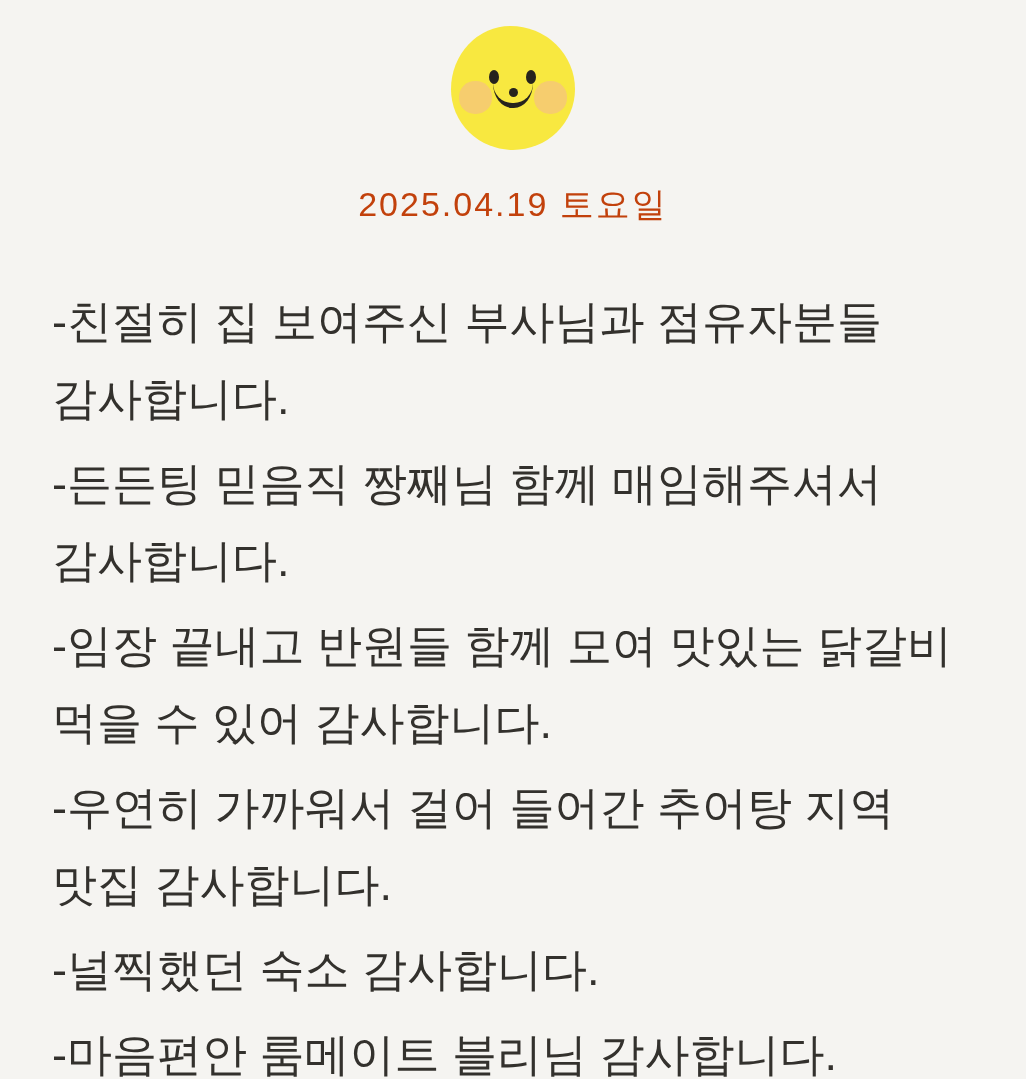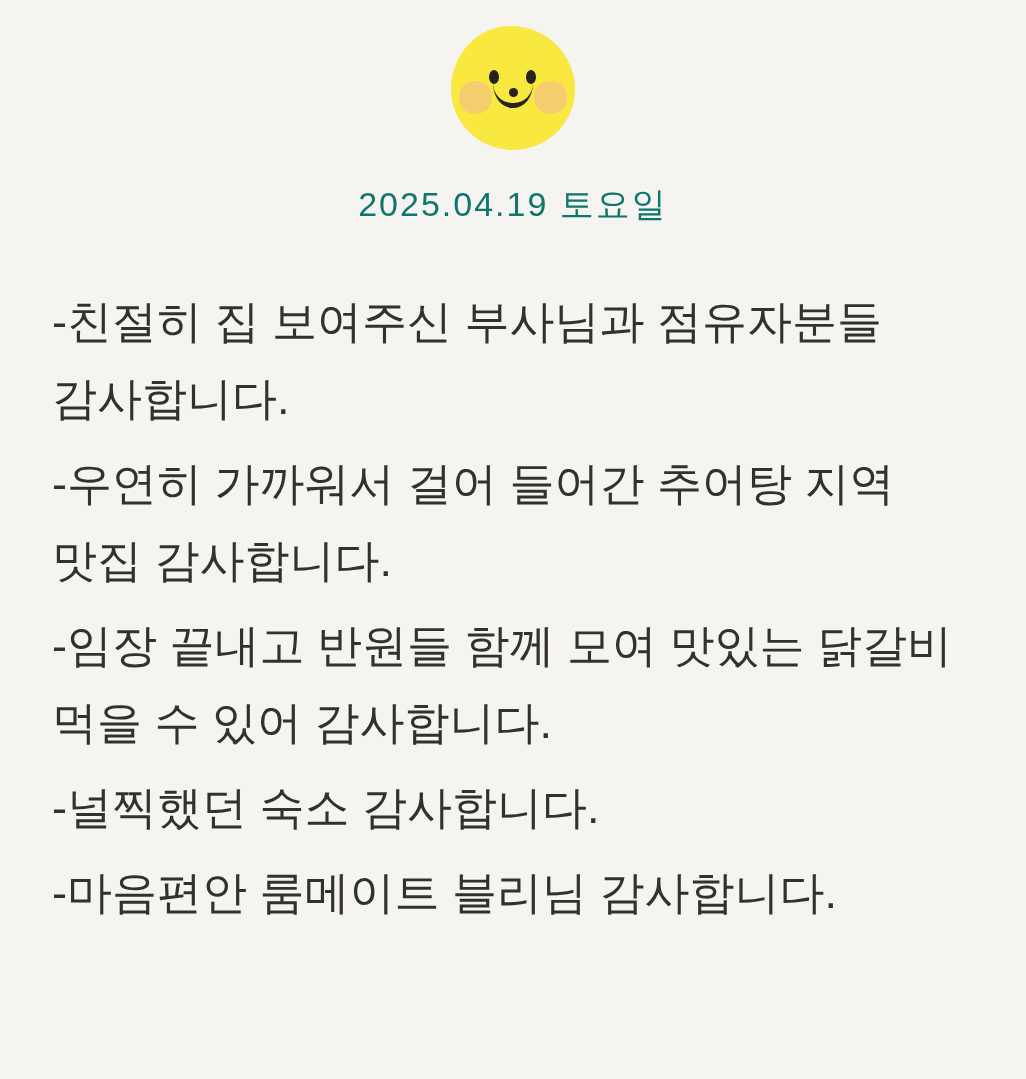--- a/index.html
+++ b/index.html
@@ -69,21 +69,21 @@
     height: 29px;
     box-sizing: border-box;
     border-bottom: 5px solid #26231d;
     border-radius: 0 0 48% 48% / 0 0 85% 85%;
   }
   
   .date {
     margin-top: 32px;
     font-size: 34px;
     letter-spacing: 2px;
-    color: #0f766e;
+    color: #c2410c;
   }
   
   .content {
     padding: 47px 44px 0 44px;
     font-size: 45px;
     line-height: 77px;
     color: #33312d;
     word-break: keep-all;
   }
   .entry {
@@ -102,19 +102,20 @@
       <span class="eye left"></span>
       <span class="eye right"></span>
       <span class="nose"></span>
       <span class="mouth"></span>
     </div>
     <div class="date">2025.04.19 토요일</div>
   </header>
 
   <main class="content">
     <p class="entry">-친절히 집 보여주신 부사님과 점유자분들 감사합니다.</p>
+    <p class="entry">-든든팅 믿음직 짱째님 함께 매임해주셔서 감사합니다.</p>
+    <p class="entry">-임장 끝내고 반원들 함께 모여 맛있는 닭갈비 먹을 수 있어 감사합니다.</p>
     <p class="entry">-우연히 가까워서 걸어 들어간 추어탕 지역 맛집 감사합니다.</p>
-    <p class="entry">-임장 끝내고 반원들 함께 모여 맛있는 닭갈비 먹을 수 있어 감사합니다.</p>
     <p class="entry">-널찍했던 숙소 감사합니다.</p>
     <p class="entry">-마음편안 룸메이트 블리님 감사합니다.</p>
   </main>
 
 </div>
 
 </body></html>

